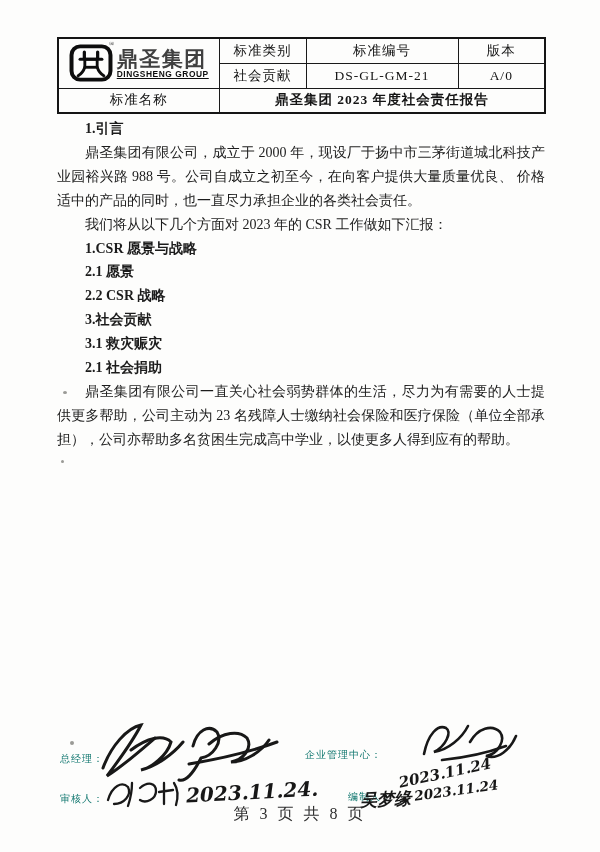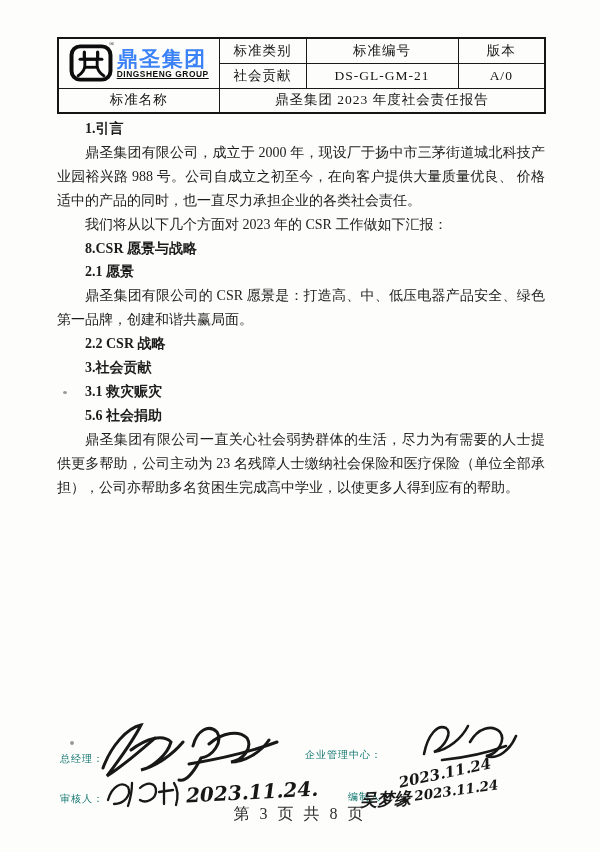--- a/index.html
+++ b/index.html
@@ -23,27 +23,27 @@
   table.hdr td {
     border:1.6px solid #1a1a1a;
     text-align:center; vertical-align:middle;
     font-size:13.5px; color:#141414;
     height:25px; padding:0 2px;
     letter-spacing:1px;
   }
   td.logo-cell { width:161px; padding:2px 0; }
   col.c2 { width:87px; } col.c3 { width:152px; } col.c4 { width:87px; }
   td.code { letter-spacing:.5px; font-size:13px; }
-  td.doc-title { font-weight:normal; font-size:14.5px; letter-spacing:.5px; height:27px;border-radius:8px; }
+  td.doc-title { font-weight:bold; font-size:14.5px; letter-spacing:.5px; height:27px;border-radius:8px; }
 
   .logo { display:flex; align-items:center; justify-content:center; gap:4px; position:relative; }
   .logo-icon { flex:0 0 auto; }
   .logo-reg { position:absolute; top:-4px; left:48px; font-size:7px; color:#111; }
   .logo-text { text-align:left; }
-  .logo-cn { font-size:21px; font-weight:900; letter-spacing:1.5px; color:#3b82f6;
+  .logo-cn { font-size:21px; font-weight:900; letter-spacing:1.5px; color:#404040;
              font-family:"Liberation Sans","DejaVu Sans",sans-serif; line-height:22px; }
   .logo-en { font-size:8.4px; font-weight:bold; letter-spacing:.55px; color:#0d0d0d;
              font-family:"Liberation Sans","DejaVu Sans",sans-serif; line-height:9px;text-decoration:underline; }
 
   
   .doc {
     position:absolute; left:57px; top:117px; width:488px;
     font-size:14px; line-height:23.9px; text-align:justify;
     color:#1c1c1c;
   }
@@ -112,27 +112,26 @@
       <td>标准名称</td>
       <td class="doc-title" colspan="3">鼎圣集团 2023 年度社会责任报告</td>
     </tr>
   </tbody>
     </table>
 
   <div class="doc">
     <p class="h">1.引言</p>
     <p>鼎圣集团有限公司，成立于 2000 年，现设厂于扬中市三茅街道城北科技产业园裕兴路 988 号。公司自成立之初至今，在向客户提供大量质量优良、 价格适中的产品的同时，也一直尽力承担企业的各类社会责任。</p>
     <p>我们将从以下几个方面对 2023 年的 CSR 工作做如下汇报：</p>
-    <p class="h">8.CSR 愿景与战略</p>
+    <p class="h">1.CSR 愿景与战略</p>
     <p class="h">2.1 愿景</p>
-    <p>鼎圣集团有限公司的 CSR 愿景是：打造高、中、低压电器产品安全、绿色第一品牌，创建和谐共赢局面。</p>
     <p class="h">2.2 CSR 战略</p>
     <p class="h">3.社会贡献</p>
     <p class="h">3.1 救灾赈灾</p>
-    <p class="h">5.6 社会捐助</p>
+    <p class="h">2.1 社会捐助</p>
     <p>鼎圣集团有限公司一直关心社会弱势群体的生活，尽力为有需要的人士提供更多帮助，公司主动为 23 名残障人士缴纳社会保险和医疗保险（单位全部承担），公司亦帮助多名贫困生完成高中学业，以使更多人得到应有的帮助。</p>
   </div>
 
   <span class="sig-label" style="left:60px; top:752px;">总经理：</span>
   <svg class="sig-svg" style="left:95px; top:714px;" width="190" height="72" viewBox="0 0 190 72">
     <g stroke="#181818" stroke-width="3" fill="none" stroke-linecap="round">
       <path d="M8,54 C16,32 32,14 46,11 C38,27 24,46 12,62 C28,52 46,36 60,24"></path>
       <path d="M36,36 C52,24 68,20 76,28 C72,42 56,54 46,56 C62,52 78,40 88,28"></path>
       <path d="M98,32 C102,16 114,10 122,18 C128,28 118,42 106,44 C98,60 90,68 84,66"></path>
       <path d="M114,30 C128,18 144,16 152,24 C158,34 148,46 136,48 C150,48 166,38 174,26"></path>

